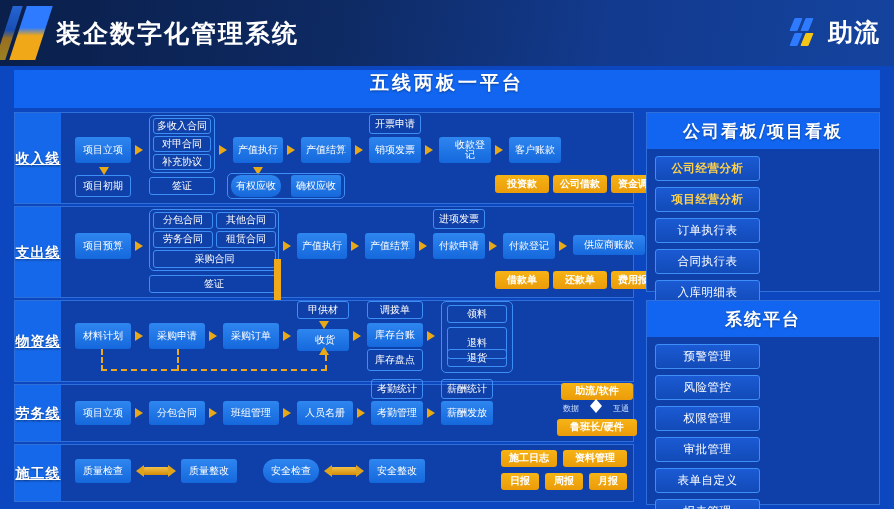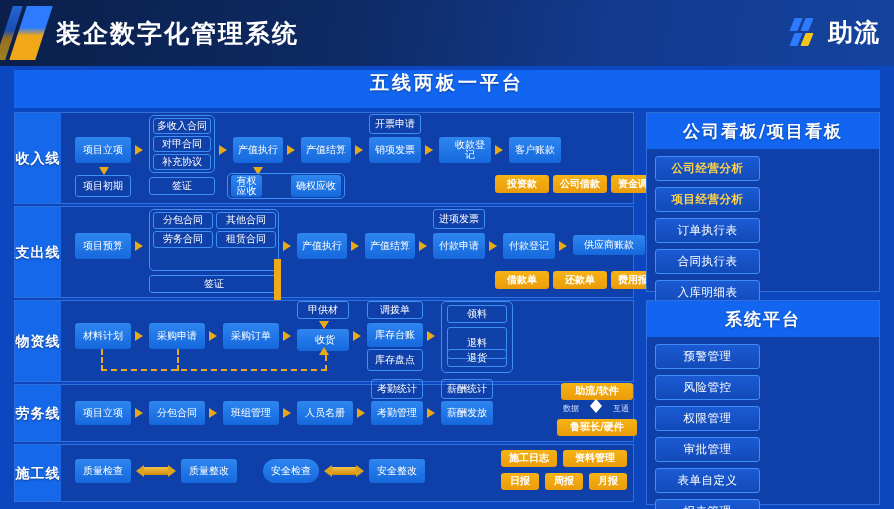--- a/index.html
+++ b/index.html
@@ -57,20 +57,21 @@
     background:#0f3fa8;
     border:1px solid #2f6fd9;
     display:flex;
   }
   .row-label {
     width:46px; flex:0 0 46px; background:#1668ea;
     display:flex; align-items:center; justify-content:center;
     font-size:14px; font-weight:bold; letter-spacing:1px; line-height:1.15;
     text-align:center; word-break:break-all;
     text-shadow:0 1px 2px rgba(0,0,0,.4);
+    text-decoration:underline;
   }
   .row-body { position:relative; flex:1; }
 
   .r1{ top:0;   height:92px; }
   .r2{ top:94px;  height:92px; }
   .r3{ top:188px; height:82px; }
   .r4{ top:272px; height:58px; }
   .r5{ top:332px; height:58px; }
 
   
@@ -178,21 +179,21 @@
         <div class="node group" style="left:88px;  top:2px;  width:66px; height:58px;"></div>
         <div class="node outline" style="left:92px;  top:5px;  width:58px; height:16px;">多收入合同</div>
         <div class="node outline" style="left:92px;  top:23px; width:58px; height:16px;">对甲合同</div>
         <div class="node outline" style="left:92px;  top:41px; width:58px; height:16px;">补充协议</div>
         <div class="node outline" style="left:88px;  top:64px; width:66px; height:18px;">签证</div>
 
         <div class="arrow" style="left:158px; top:32px;"></div>
         <div class="node fill" style="left:172px; top:24px; width:50px; height:26px;">产值执行</div>
         <div class="arrow-dn" style="left:192px; top:54px;"></div>
         <div class="node group" style="left:166px; top:60px; width:118px; height:26px;"></div>
-        <div class="node fill" style="left:170px; top:62px; width:31px; height:22px;">有权应收</div>
+        <div class="node fill" style="left:170px; top:62px; width:50px; height:22px;border-radius:10px;">有权应收</div>
 
         <div class="arrow" style="left:226px; top:32px;"></div>
         <div class="node fill" style="left:240px; top:24px; width:50px; height:26px;">产值结算</div>
         <div class="node fill" style="left:230px; top:62px; width:50px; height:22px;">确权应收</div>
 
         <div class="arrow" style="left:294px; top:32px;"></div>
         <div class="node outline" style="left:308px; top:1px;  width:52px; height:20px;">开票申请</div>
         <div class="node fill" style="left:308px; top:24px; width:52px; height:26px;">销项发票</div>
         <div class="arrow" style="left:364px; top:32px;"></div>
         <div class="node fill" style="left:378px; top:24px; width:52px; height:26px;padding-left:12px;">收款登记</div>
@@ -209,20 +210,21 @@
       <div class="row-label">支出线</div>
       <div class="row-body">
         <div class="node fill" style="left:14px; top:26px; width:56px; height:26px;">项目预算</div>
         <div class="arrow" style="left:74px; top:34px;"></div>
 
         <div class="node group" style="left:88px; top:2px;  width:130px; height:62px;"></div>
         <div class="node outline" style="left:92px; top:5px;  width:60px; height:17px;">分包合同</div>
         <div class="node outline" style="left:155px;top:5px;  width:60px; height:17px;">其他合同</div>
         <div class="node outline" style="left:92px; top:24px; width:60px; height:17px;">劳务合同</div>
         <div class="node outline" style="left:155px;top:24px; width:60px; height:17px;">租赁合同</div>
+        <div class="node outline" style="left:92px; top:43px; width:123px; height:18px;">采购合同</div>
         <div class="node outline" style="left:88px; top:68px; width:130px; height:18px;">签证</div>
 
         <div class="arrow" style="left:222px; top:34px;"></div>
         <div class="node fill" style="left:236px; top:26px; width:50px; height:26px;">产值执行</div>
         <div class="arrow" style="left:290px; top:34px;"></div>
         <div class="node fill" style="left:304px; top:26px; width:50px; height:26px;">产值结算</div>
 
         <div class="arrow" style="left:358px; top:34px;"></div>
         <div class="node outline" style="left:372px; top:2px;  width:52px; height:20px;">进项发票</div>
         <div class="node fill" style="left:372px; top:26px; width:52px; height:26px;">付款申请</div>

